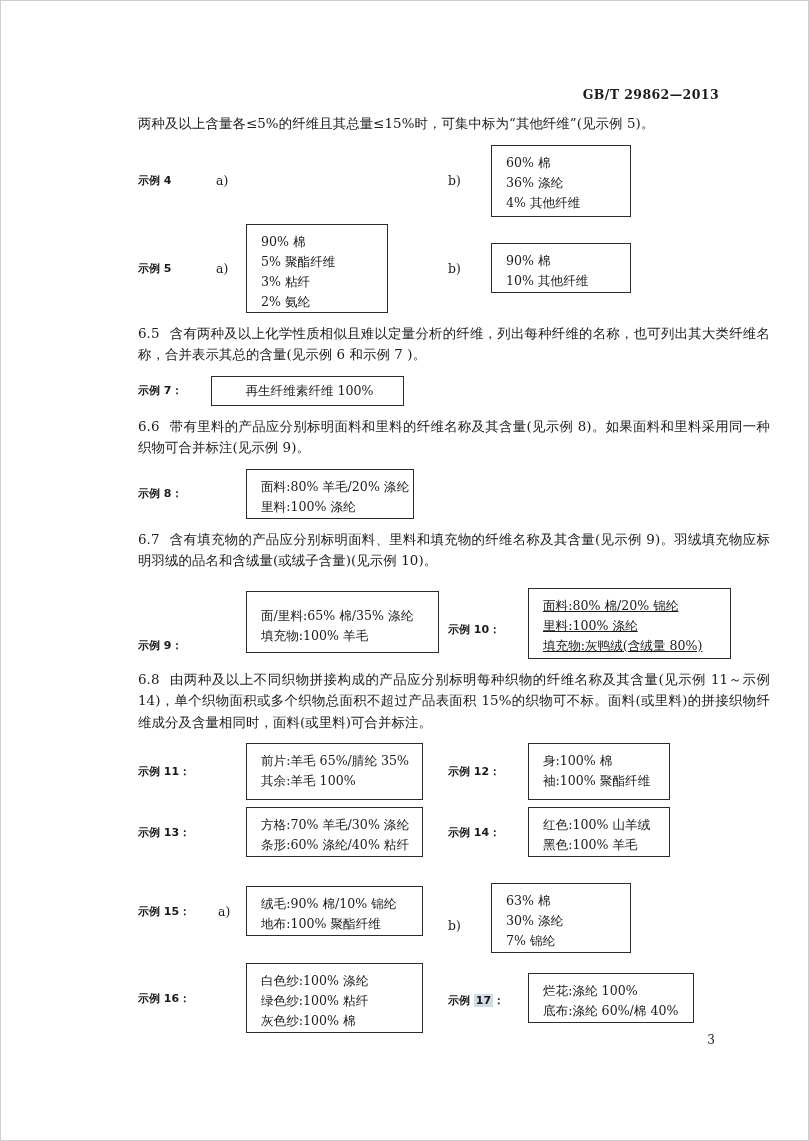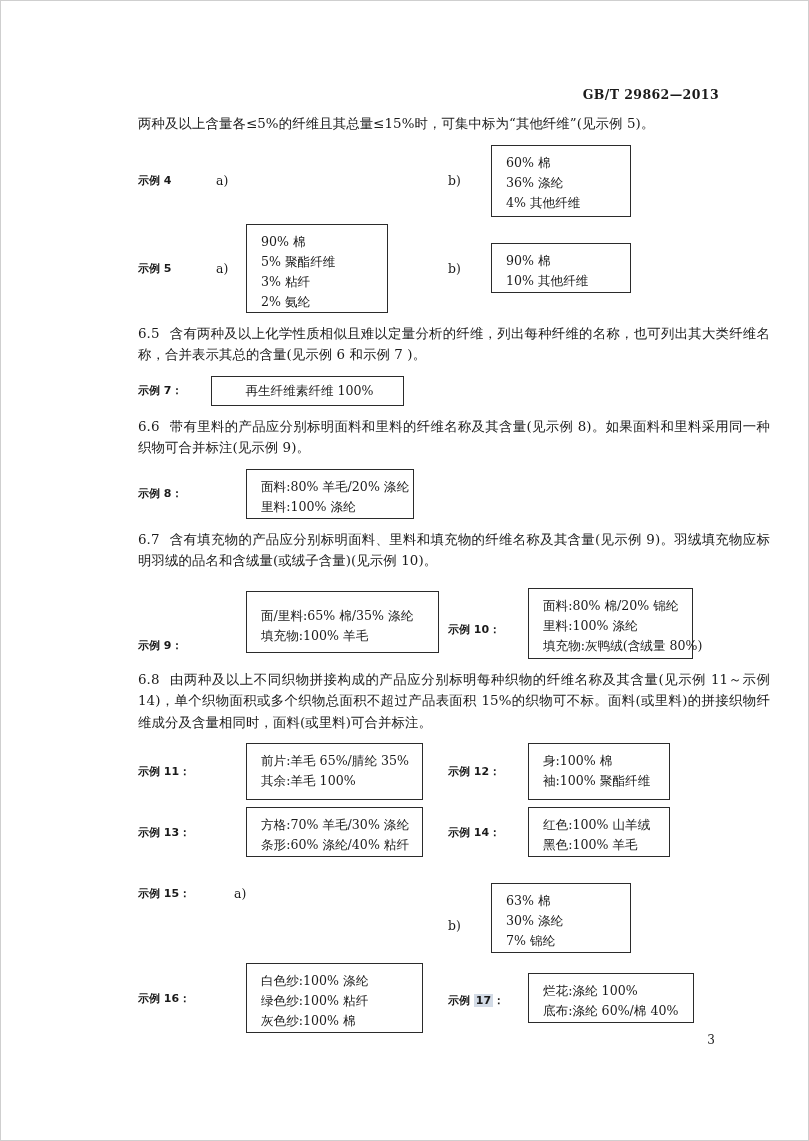--- a/index.html
+++ b/index.html
@@ -189,21 +189,21 @@
     <div class="ex-row" style="align-items:flex-start;">
       <div class="ex-col" style="width:310px;align-items:flex-end;padding-top:9px;">
         <span class="ex-label" style="width:108px;">示例 9：</span>
         <div class="box" style="width:193px;height:62px;padding-top:14px;">
           <div class="line">面/里料:65% 棉/35% 涤纶</div>
           <div class="line">填充物:100% 羊毛</div>
         </div>
       </div>
       <div class="ex-col" style="align-items:center;padding-top:18px;">
         <span class="ex-label" style="width:80px;">示例 10：</span>
-        <div class="box" style="width:165px;height:71px;margin-top:-12px;">
+        <div class="box" style="width:203px;height:71px;margin-top:-12px;text-decoration:underline;">
           <div class="line">面料:80% 棉/20% 锦纶</div>
           <div class="line">里料:100% 涤纶</div>
           <div class="line">填充物:灰鸭绒(含绒量 80%)</div>
         </div>
       </div>
     </div>
 
     <div class="gap-m"></div>
 
     <p class="para"><span class="num">6.8</span><span>由两种及以上不同织物拼接构成的产品应分别标明每种织物的纤维名称及其含量(见示例 11～示例 14)，单个织物面积或多个织物总面积不超过产品表面积 15%的织物可不标。面料(或里料)的拼接织物纤维成分及含量相同时，面料(或里料)可合并标注。</span></p>
@@ -245,23 +245,27 @@
         </div>
       </div>
     </div>
 
     <div class="gap-m"></div>
 
 
     <div class="gap-m"></div>
 
     <div class="ex-row" style="align-items:flex-start;">
-      <div class="ex-col" style="width:310px;padding-top:9px;gap:16px;">
+      <div class="ex-col" style="width:310px;padding-top:9px;">
         <span class="ex-label" style="width:80px;">示例 15：</span>
         <span class="ex-sub" style="width:28px;">a)</span>
+        <div class="box" style="width:177px;height:50px;">
+          <div class="line">绒毛:90% 棉/10% 锦纶</div>
+          <div class="line">地布:100% 聚酯纤维</div>
+        </div>
       </div>
       <div class="ex-col" style="align-items:center;padding-top:20px;">
         <span class="ex-sub" style="width:43px;">b)</span>
         <div class="box" style="width:140px;height:70px;margin-top:-14px;">
           <div class="line">63% 棉</div>
           <div class="line">30% 涤纶</div>
           <div class="line">7% 锦纶</div>
         </div>
       </div>
     </div>

